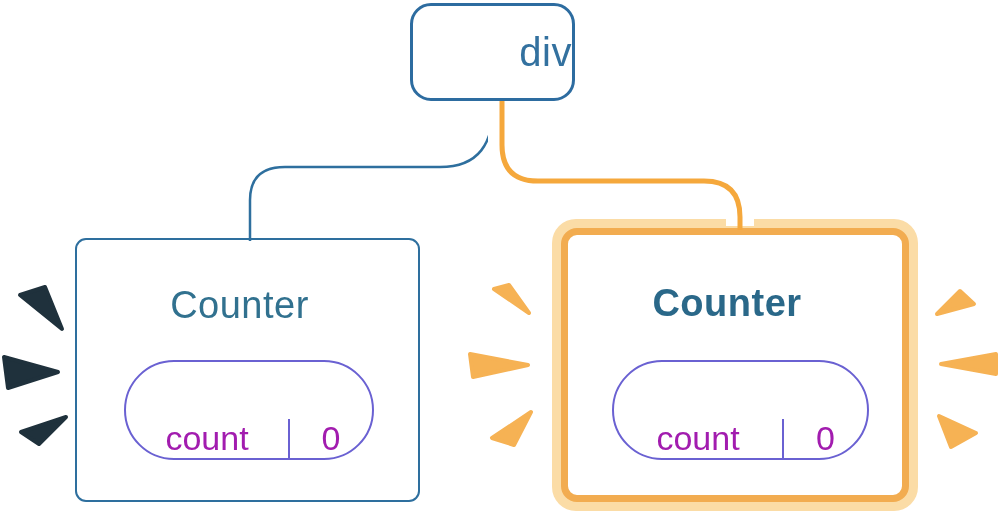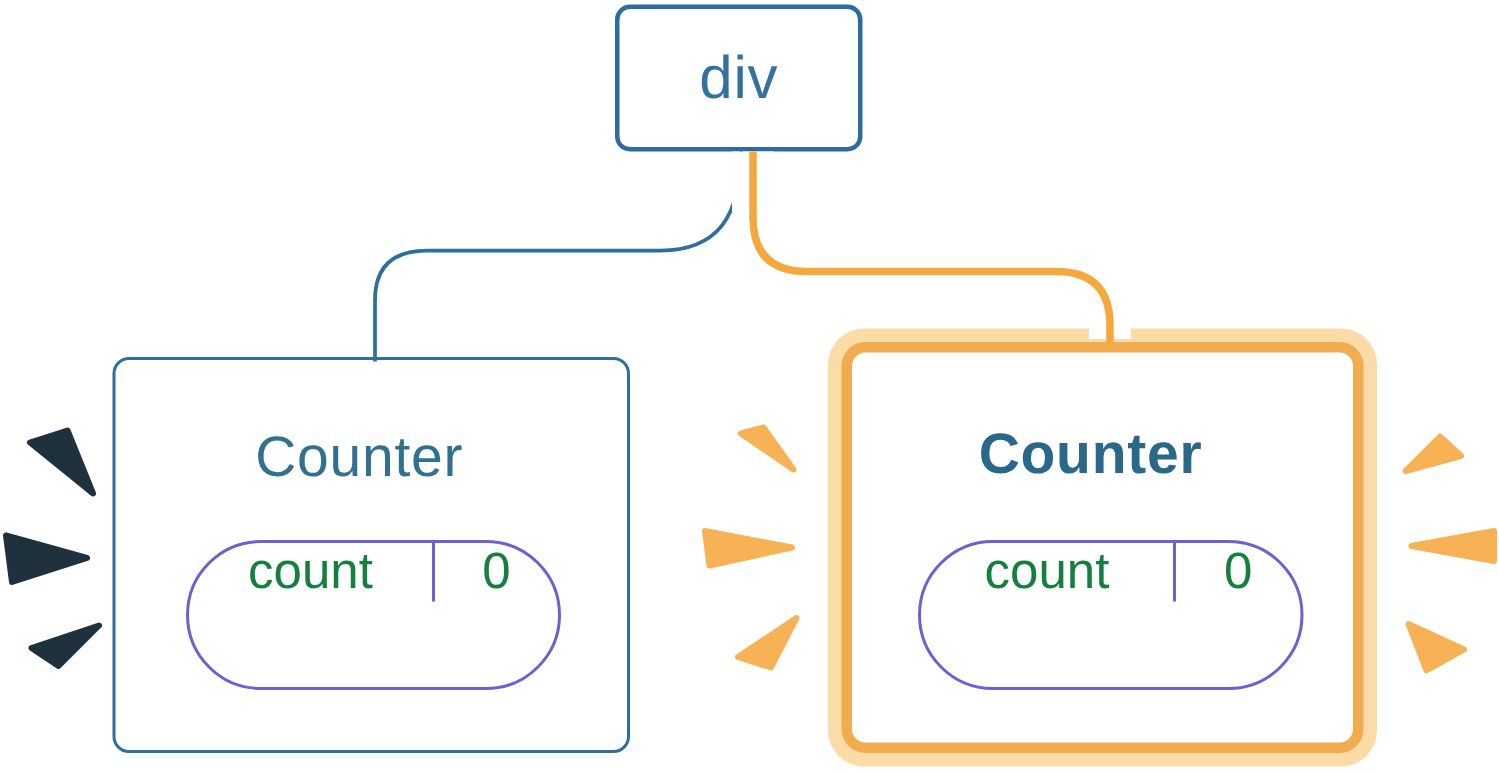--- a/index.html
+++ b/index.html
@@ -18,22 +18,22 @@
     z-index: 2;
     pointer-events: none;
   }
   
   .node-root {
     position: absolute;
     left: 410px; top: 3px;
     width: 165px; height: 98px;
     background: #ffffff;
     border: 3px solid #2D6CA0;
-    border-radius: 10px;
-    display: flex; align-items: center; justify-content: center;
+    border-radius: 21px;
+    display: flex; align-items: center; justify-content: flex-end;
     z-index: 1;
     box-sizing: border-box;
   }
   .node-root .label {
     font-size: 40px;
     font-weight: 500;
     color: #33719F;
     letter-spacing: 0.5px;
   }
   
@@ -82,23 +82,23 @@
     color: #2A6889;
   }
   
   .pill {
     position: absolute;
     height: 100px;
     background: #ffffff;
     border: 2px solid #6A61D2;
     border-radius: 50px;
     display: flex;
-    align-items: flex-start;
+    align-items: flex-end;
     box-sizing: border-box;
-    color: #15803d;
+    color: #a21caf;
     font-size: 34px;
   }
   .card-left .pill { left: 47px; top: 120px; width: 250px; }
   .card-right .pill { left: 44px; top: 125px; width: 257px; }
   .pill .key {
     flex: 1;
     display: flex; align-items: center; justify-content: center;
     border-right: 2px solid #6A61D2;
   }
   .pill .value {

